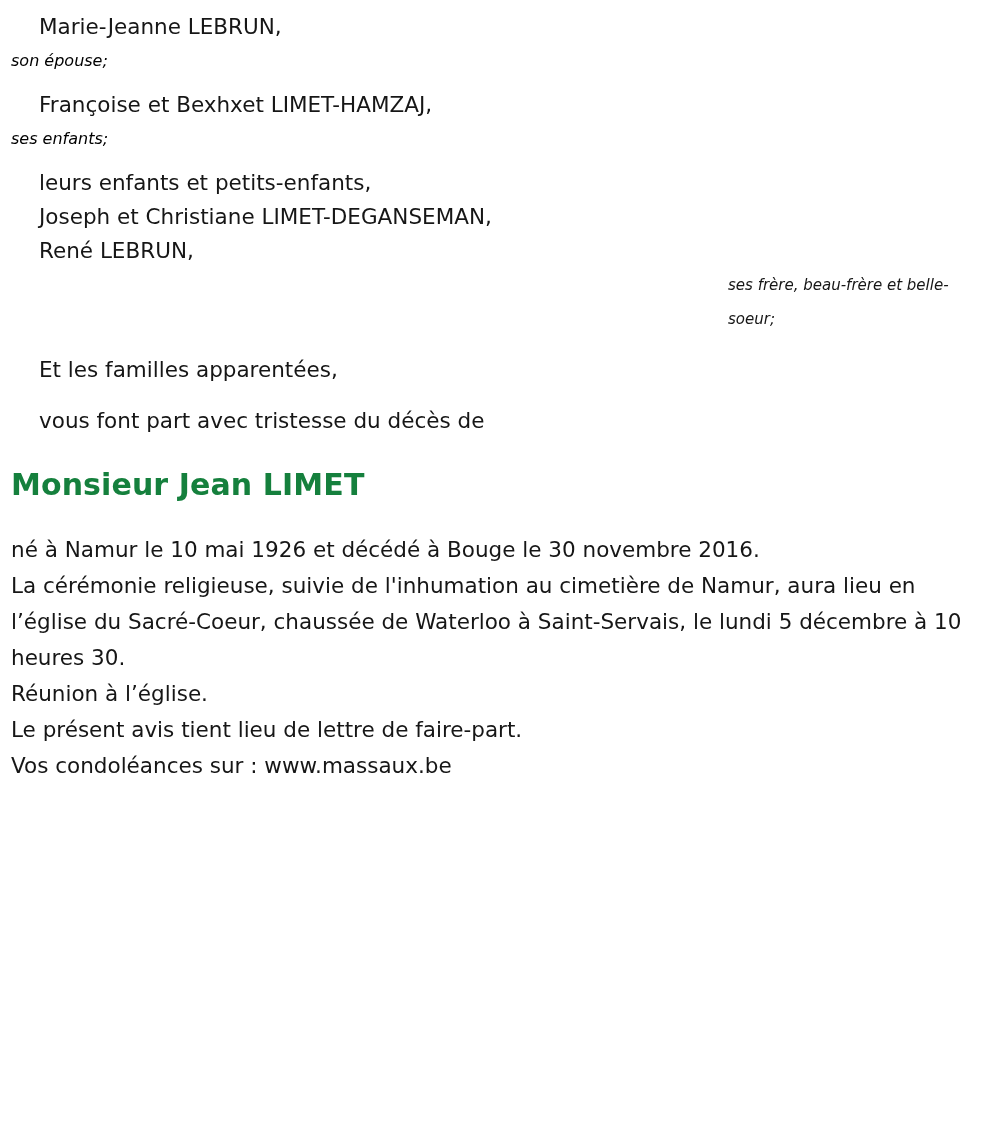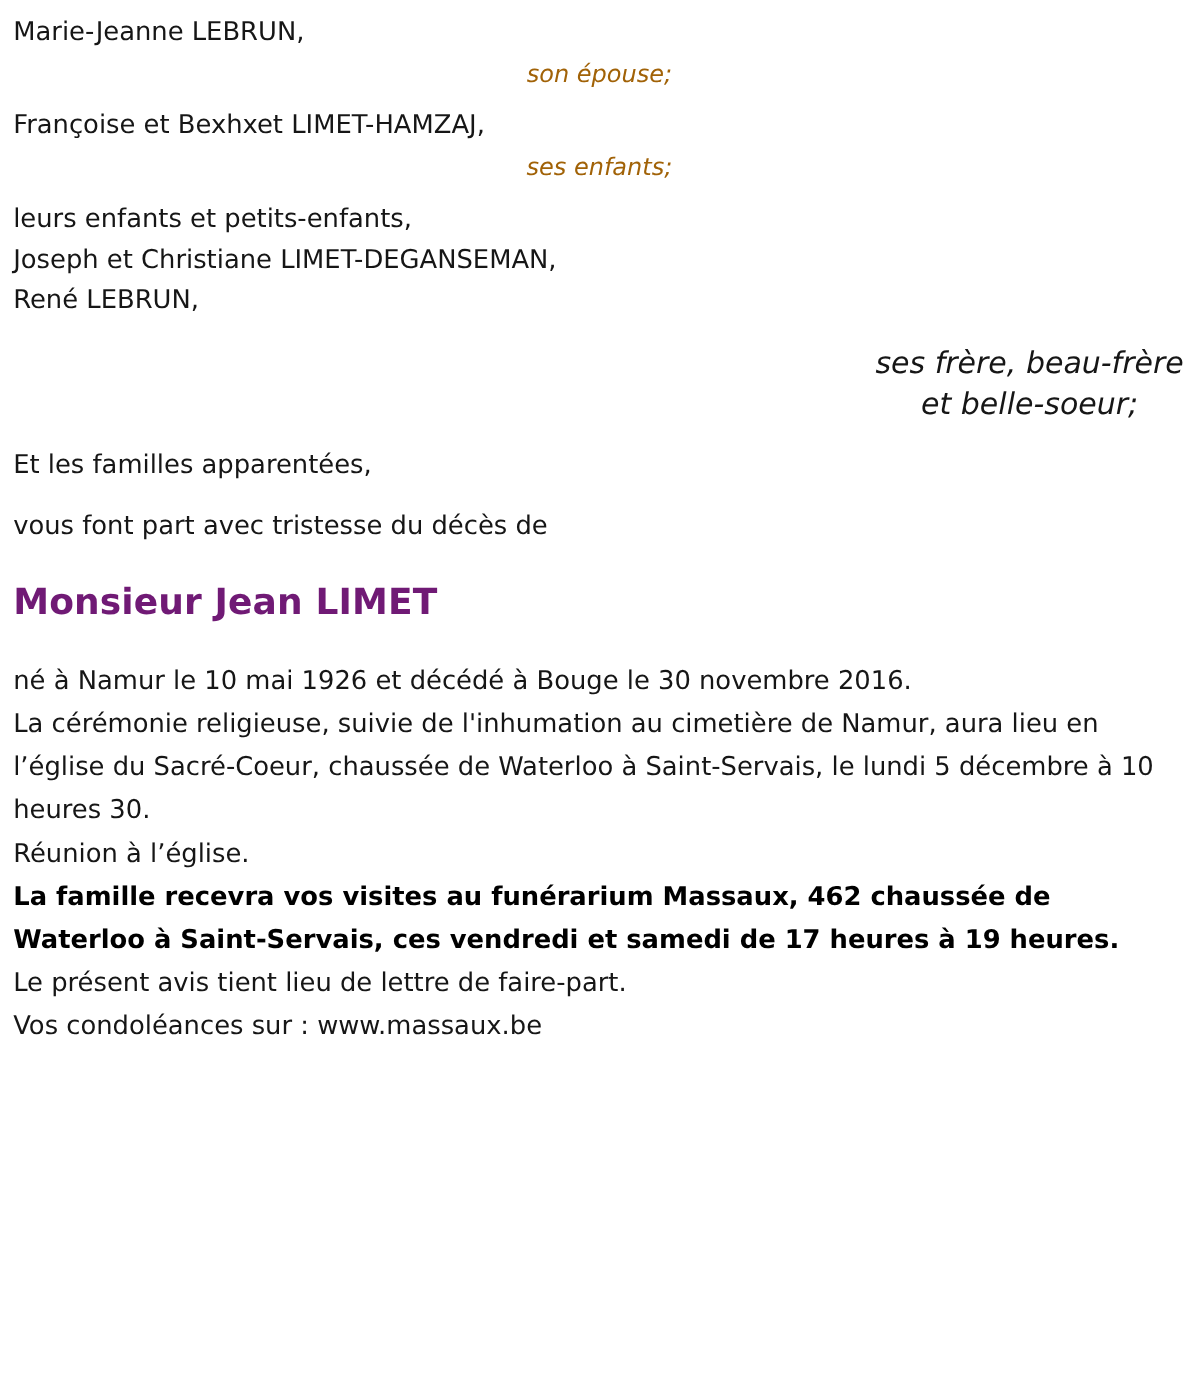--- a/index.html
+++ b/index.html
@@ -22,54 +22,54 @@
     padding: 0 12px 0 11px;
     overflow: hidden;
   }
 
   
   .line {
     font-size: 21.5px;
     line-height: 34px;
     color: #161616;
     white-space: nowrap;
+    margin-left: 28px;
   }
   .rel {
-    font-size: 20px;
+    font-size: 16px;
     line-height: 34px;
     font-style: italic;
-    text-align: center;
-    color: #a16207;
+    text-align: left;
+    color: #000000;
   }
   .rel-block {
-    font-size: 25px;
+    font-size: 15px;
     line-height: 34px;
     font-style: italic;
-    text-align: center;
+    text-align: left;
     color: #161616;
     margin-left: auto;
     width: 260px;
-    margin-top: 18px;
   }
 
   
   .gap-sm { height: 10px; }
   .gap-md { height: 17px; }
   .gap-lg { height: 28px; }
 
   
   .group { position: relative; }
 
   
   .deceased-name {
     font-size: 30px;
     line-height: 38px;
     font-weight: bold;
     letter-spacing: 0.1px;
-    color: #701a75;
+    color: #15803d;
   }
 
   
   .para {
     font-size: 21.5px;
     line-height: 36px;
     color: #161616;
     max-width: 952px;
   }
   .para-bold {
@@ -121,19 +121,18 @@
   <div class="deceased-name">Monsieur Jean LIMET</div>
 
   <div class="gap-lg"></div>
 
   <div class="para">né à Namur le 10 mai 1926 et décédé à Bouge le 30 novembre 2016.</div>
 
   <div class="para">La cérémonie religieuse, suivie de l'inhumation au cimetière de Namur, aura lieu en l’église du Sacré-Coeur, chaussée de Waterloo à Saint-Servais, le lundi 5 décembre à 10 heures 30.</div>
 
   <div class="para">Réunion à l’église.</div>
 
-  <div class="para-bold">La famille recevra vos visites au funérarium Massaux, 462 chaussée de Waterloo à Saint-Servais, ces vendredi et samedi de 17 heures à 19 heures.</div>
 
   <div class="para">Le présent avis tient lieu de lettre de faire-part.</div>
 
   <div class="para">Vos condoléances sur : www.massaux.be</div>
 
 </div>
 
 </body></html>

